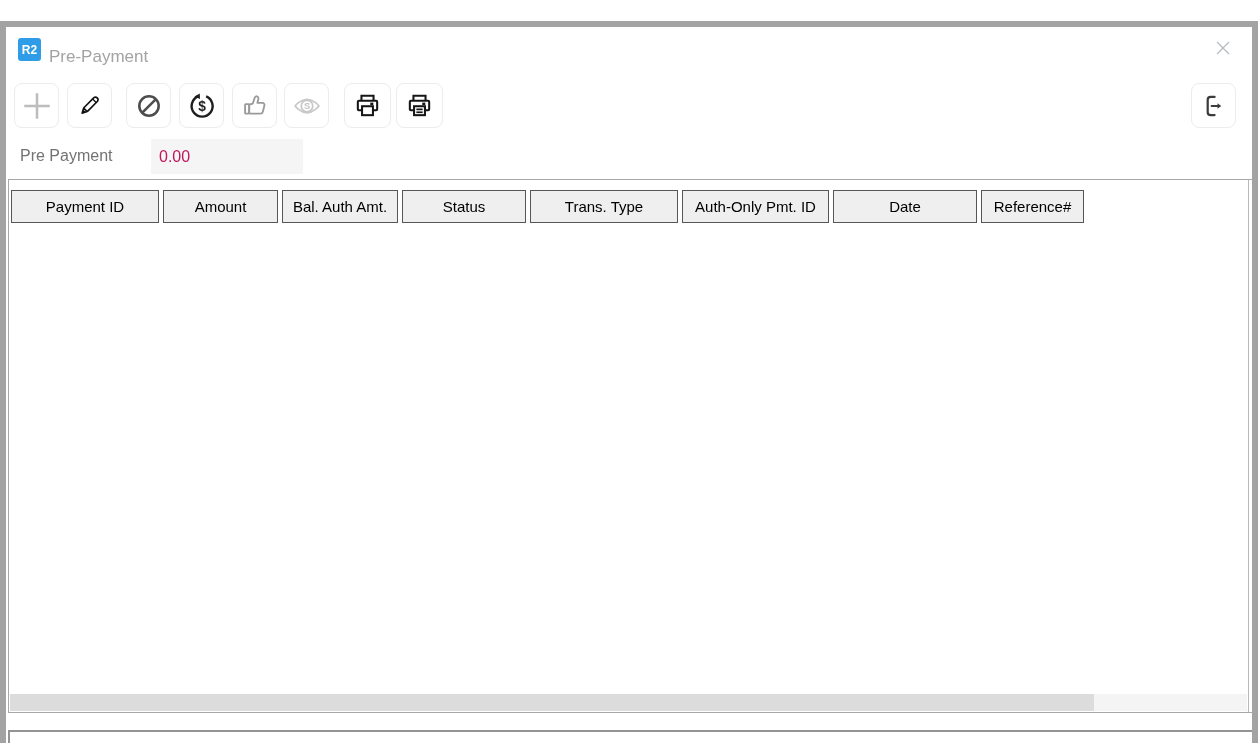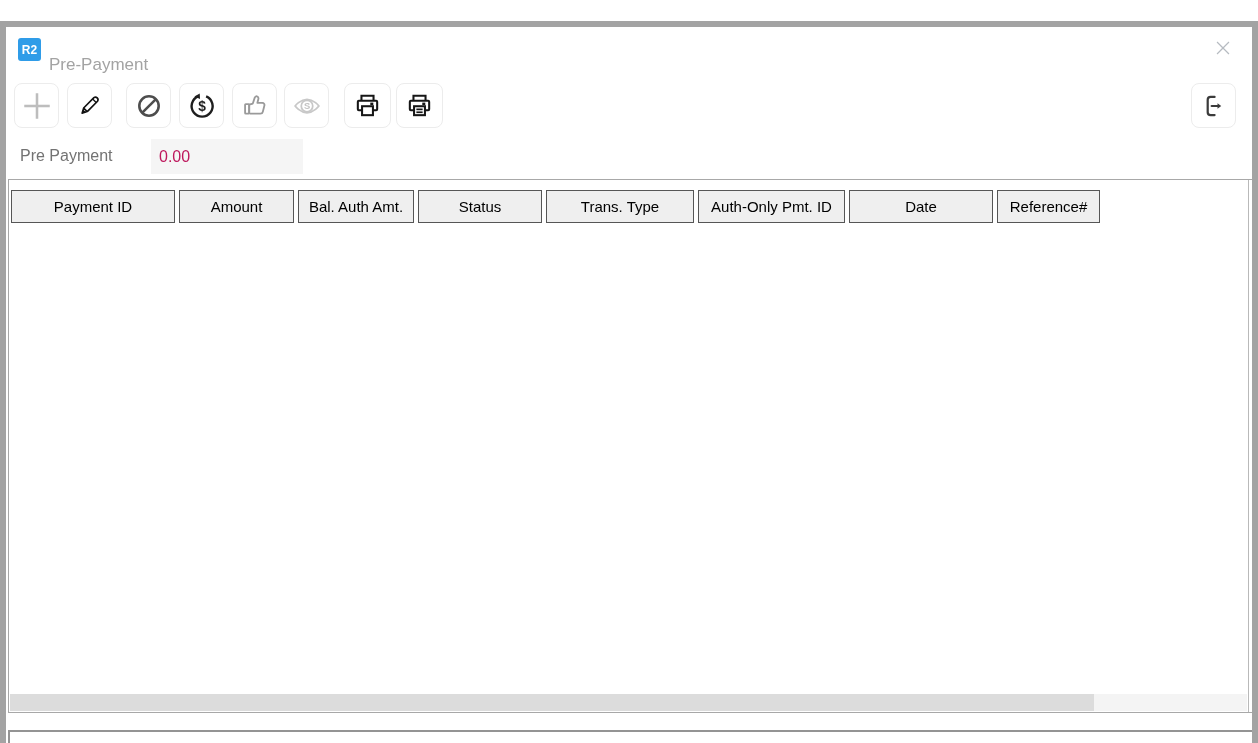--- a/index.html
+++ b/index.html
@@ -2,38 +2,38 @@
 <html><head>
 <meta charset="utf-8">
 <style>
   html,body{margin:0;padding:0;background:#fff;}
   body{font-family:"Liberation Sans","DejaVu Sans",sans-serif;-webkit-font-smoothing:antialiased;}
   .window{position:relative;width:1258px;height:743px;background:#ffffff;border:6px solid #a3a3a3;box-sizing:border-box;overflow:hidden;margin-top:21px;}
 
   
   .titlebar{position:absolute;top:0;left:0;right:0;height:44px;background:#ffffff;}
   .logo{position:absolute;left:12px;top:11px;width:23px;height:23px;background:#2f9ce8;border-radius:3px;color:#ffffff;font-size:12px;font-weight:bold;display:flex;align-items:center;justify-content:center;letter-spacing:0;}
-  .title-text{position:absolute;left:43px;top:28px;font-size:17px;color:#a3a3a3;}
+  .title-text{position:absolute;left:43px;top:20px;font-size:17px;color:#a3a3a3;}
   .close-btn{position:absolute;right:16px;top:9px;width:26px;height:26px;display:flex;align-items:center;justify-content:center;cursor:pointer;background:none;border:none;padding:0;}
 
   
   .toolbar{position:absolute;top:56px;left:0;right:0;height:46px;}
   .tb-btn{position:absolute;top:0;width:45px;height:45px;background:#ffffff;border:1px solid #ececec;border-radius:8px;display:flex;align-items:center;justify-content:center;box-sizing:border-box;padding:0;cursor:pointer;}
   .tb-btn svg{display:block;}
 
   
   .prepay-label{position:absolute;left:14px;top:120px;font-size:16px;color:#737373;}
   .prepay-field{position:absolute;left:145px;top:112px;width:152px;height:35px;background:#f5f5f5;box-sizing:border-box;font-size:16px;color:#be185d;line-height:35px;padding-left:8px;}
 
   
   .table-area{position:absolute;left:2px;top:152px;width:1252px;height:534px;background:#ffffff;border:1px solid #a8a8a8;box-sizing:border-box;}
   .vscroll-strip{position:absolute;top:0;bottom:0;right:0;width:10px;border-left:1px solid #b9b9b9;background:#ffffff;}
   .header-row{position:absolute;top:10px;left:2px;display:flex;gap:4px;}
   .hcell{height:33px;box-sizing:border-box;border:1px solid #565656;background:#efefef;display:flex;align-items:center;justify-content:center;font-size:15px;color:#000;cursor:pointer;}
-  .hcell:nth-child(1){width:164px;}
+  .hcell:nth-child(1){width:148px;}
   .hcell:nth-child(2){width:115px;}
   .hcell:nth-child(3){width:116px;}
   .hcell:nth-child(4){width:124px;}
   .hcell:nth-child(5){width:148px;}
   .hcell:nth-child(6){width:147px;}
   .hcell:nth-child(7){width:144px;}
   .hcell:nth-child(8){width:103px;}
   .hcell:nth-child(9){width:163px;}
   .rows-region{position:absolute;top:46px;left:1px;right:12px;bottom:20px;background:#ffffff;}
   .hscrollbar{position:absolute;left:1px;bottom:1px;height:17px;width:1237px;background:#f4f4f4;}

